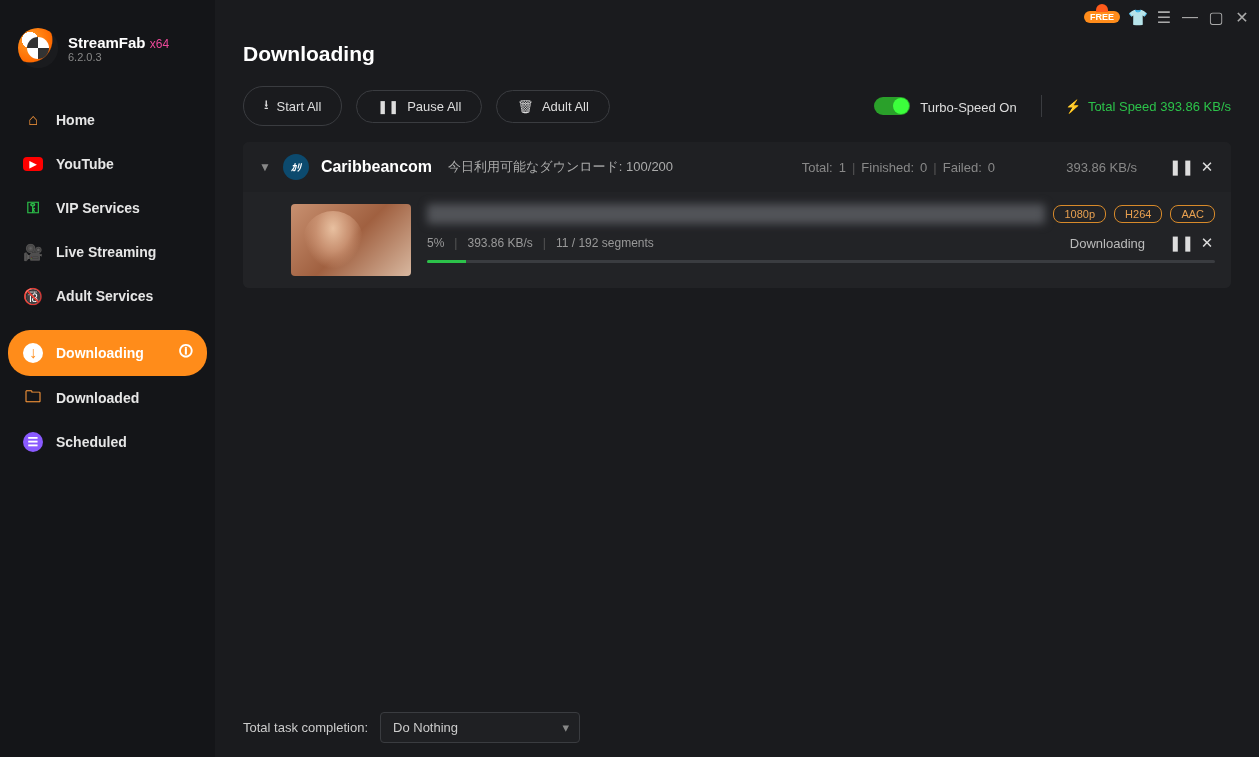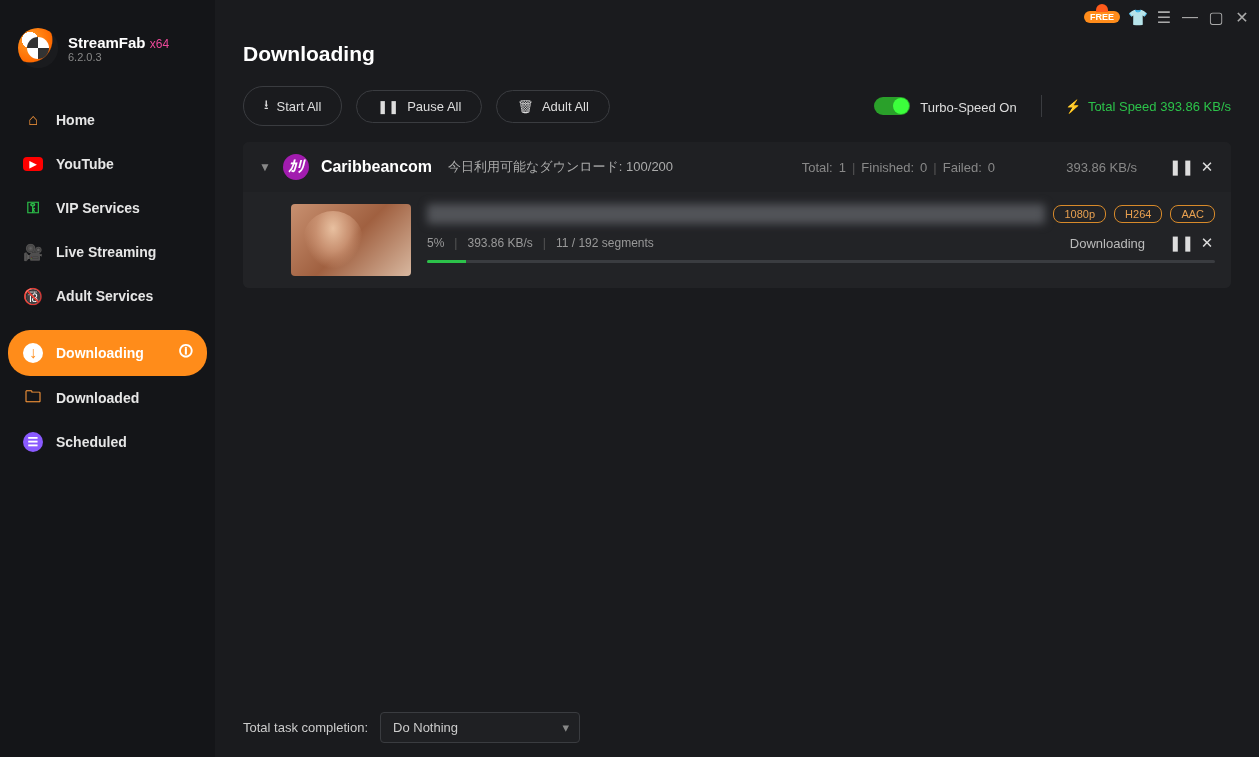--- a/index.html
+++ b/index.html
@@ -31,21 +31,21 @@
 .spacer { flex: 1; }
 .turbo { display: flex; align-items: flex-end; gap: 10px; font-size: 13px; color: #ddd; }
 .toggle { width: 36px; height: 18px; background: #2aa02a; border-radius: 10px; position: relative; }
 .toggle::after { content: ''; position: absolute; right: 1px; top: 1px; width: 16px; height: 16px; background: #3cff3c; border-radius: 50%; }
 .divider-v { width: 1px; height: 22px; background: #3a3c40; margin: 0 10px; }
 .total-speed { color: #2cc24a; font-size: 13px; display: flex; align-items: center; gap: 6px; }
 .content { flex: 1; overflow: auto; padding: 0 28px; }
 .group { background: #222326; border-radius: 6px; overflow: hidden; }
 .group-header { display: flex; align-items: center; gap: 12px; padding: 12px 16px; background: #1f2023; }
 .chevron { color: #888; font-size: 12px; }
-.svc-icon { width: 26px; height: 26px; border-radius: 50%; background: #a21caf; display: flex; align-items: center; justify-content: center; color: #fff; font-size: 16px; font-style: italic; font-weight: 700; }
+.svc-icon { width: 26px; height: 26px; border-radius: 50%; background: #0c4a6e; display: flex; align-items: center; justify-content: center; color: #fff; font-size: 10px; font-style: italic; font-weight: 700; }
 .svc-name { font-weight: 700; font-size: 16px; color: #ffffff; }
 .svc-sub { font-size: 13px; color: #aaa; margin-left: 4px; }
 .group-stats { margin-left: auto; display: flex; align-items: center; gap: 6px; font-size: 13px; color: #888; }
 .group-stats .sep { color: #555; }
 .group-speed { color: #888; margin-left: 30px; font-size: 13px; width: 100px; text-align: right; }
 .group-ctrls { display: flex; gap: 14px; margin-left: 20px; }
 .ctrl-btn { color: #ddd; cursor: pointer; font-size: 15px; width: 16px; text-align: center; }
 .item { display: flex; gap: 16px; padding: 12px 16px 12px 48px; background: #222326; }
 .thumb { width: 120px; height: 72px; border-radius: 4px; background: linear-gradient(135deg, #c89070 0%, #a06040 50%, #d8b8a0 100%); flex-shrink: 0; position: relative; overflow: hidden; }
 .thumb::after { content: ''; position: absolute; left: 10%; top: 10%; width: 50%; height: 80%; background: radial-gradient(ellipse at 50% 30%, #e8c0a0 0%, #c89070 40%, transparent 70%); border-radius: 50% 50% 40% 40%; }

